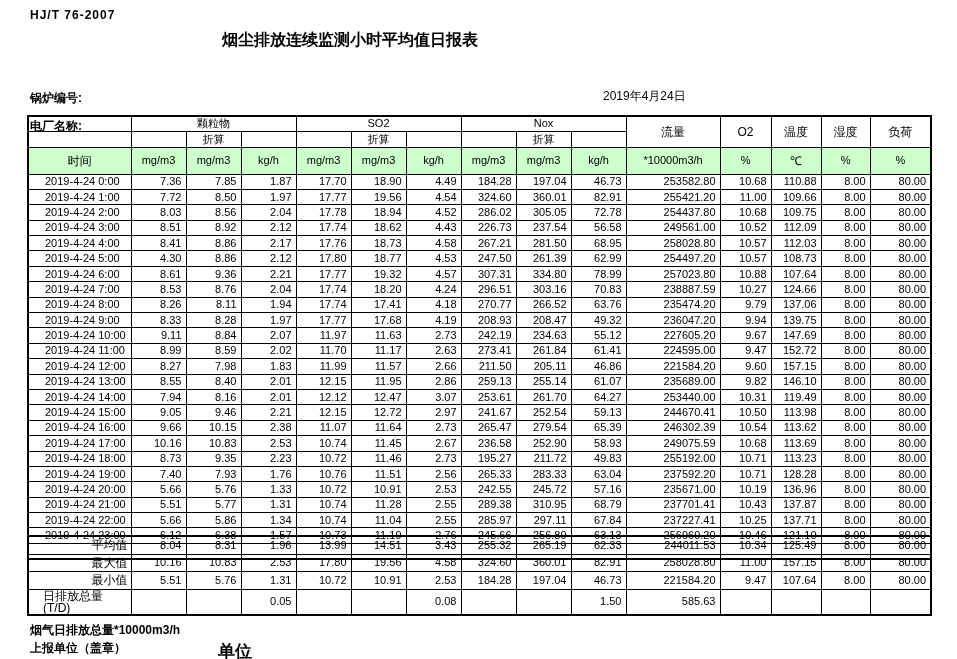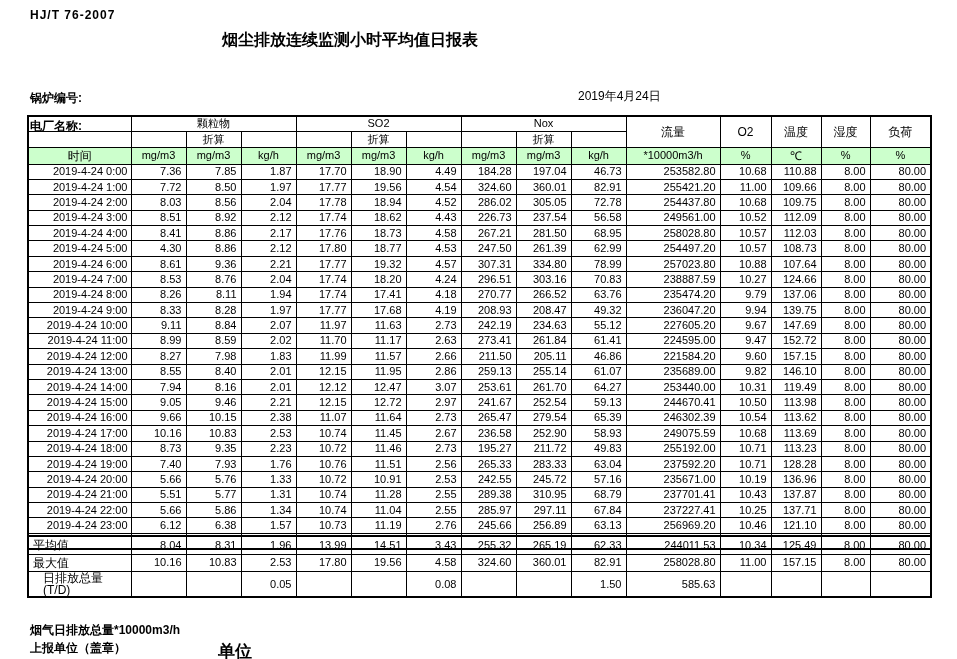--- a/index.html
+++ b/index.html
@@ -7,39 +7,39 @@
     width:957px;height:659px;background:#ffffff;position:relative;
     font-family:"Liberation Sans", sans-serif;color:#000;
     overflow:hidden;
   }
   .abs{position:absolute;white-space:nowrap;}
   .std{left:30px;top:8px;font-size:12px;font-weight:bold;letter-spacing:1px;}
   .title{left:208px;top:30px;width:284px;text-align:center;font-size:16px;font-weight:bold;}
   .lbl{font-size:12px;font-weight:bold;}
   .plant{left:30px;top:70px;margin-top:48px;}
   .boiler{left:30px;top:90px;}
-  .date{left:578px;top:88px;font-size:12px;}
+  .date{left:603px;top:88px;font-size:12px;}
   .foot1{left:30px;top:622px;font-size:12px;font-weight:bold;}
   .foot2{left:30px;top:640px;font-size:12px;font-weight:bold;}
   .foot3{left:218px;top:640px;font-size:17px;font-weight:bold;}
 
   table{border-collapse:collapse;table-layout:fixed;width:903px;}
   .main{position:absolute;left:27px;top:115px;border:2px solid #000;}
   .sum{position:absolute;left:27px;top:535px;border:2px solid #000;}
   td{border:1px solid #000;font-size:11px;line-height:1;padding:0 4px;overflow:hidden;}
   thead td{text-align:center;padding:0 2px;}
   .h1{height:15px;font-size:12px;}
   .h2{height:16px;font-size:12px;border-radius:6px;}
-  .h3{height:17px;background:#ccffcc;font-size:11px;}
+  .h3{height:27px;background:#ccffcc;font-size:11px;}
   .h3 .cn{font-size:12px;}
   .mrg{font-size:12px;}
   tbody td{height:14.4px;text-align:right;}
   .sum tbody td{height:16.6px;}
-  .time-cell{text-align:right;padding-right:3px;padding-left:16px;}
-  .label-cell{text-align:left;font-size:12px;padding-right:3px;}
+  .time-cell{text-align:left;padding-right:3px;padding-left:16px;}
+  .label-cell{text-align:right;font-size:12px;padding-right:3px;}
   .label-left{text-align:left;padding-left:14px;font-size:12px;}
   .spacer td{height:14px;}
 </style>
 </head>
 <body>
 
 <div class="abs std">HJ/T  76-2007</div>
 <div class="abs title">烟尘排放连续监测小时平均值日报表</div>
 <div class="abs lbl plant">电厂名称:</div>
 <div class="abs lbl boiler">锅炉编号:</div>
@@ -581,20 +581,37 @@
         <td class="num-cell">324.60</td>
         <td class="num-cell">360.01</td>
         <td class="num-cell">82.91</td>
         <td class="num-cell">258028.80</td>
         <td class="num-cell">11.00</td>
         <td class="num-cell">157.15</td>
         <td class="num-cell">8.00</td>
         <td class="num-cell">80.00</td>
       </tr>
       <tr>
+        <td class="label-cell">最小值</td>
+        <td class="num-cell">5.51</td>
+        <td class="num-cell">5.76</td>
+        <td class="num-cell">1.31</td>
+        <td class="num-cell">10.72</td>
+        <td class="num-cell">10.91</td>
+        <td class="num-cell">2.53</td>
+        <td class="num-cell">184.28</td>
+        <td class="num-cell">197.04</td>
+        <td class="num-cell">46.73</td>
+        <td class="num-cell">221584.20</td>
+        <td class="num-cell">9.47</td>
+        <td class="num-cell">107.64</td>
+        <td class="num-cell">8.00</td>
+        <td class="num-cell">80.00</td>
+      </tr>
+      <tr>
         <td class="label-left">日排放总量 (T/D)</td>
         <td class="num-cell"></td>
         <td class="num-cell"></td>
         <td class="num-cell">0.05</td>
         <td class="num-cell"></td>
         <td class="num-cell"></td>
         <td class="num-cell">0.08</td>
         <td class="num-cell"></td>
         <td class="num-cell"></td>
         <td class="num-cell">1.50</td>

